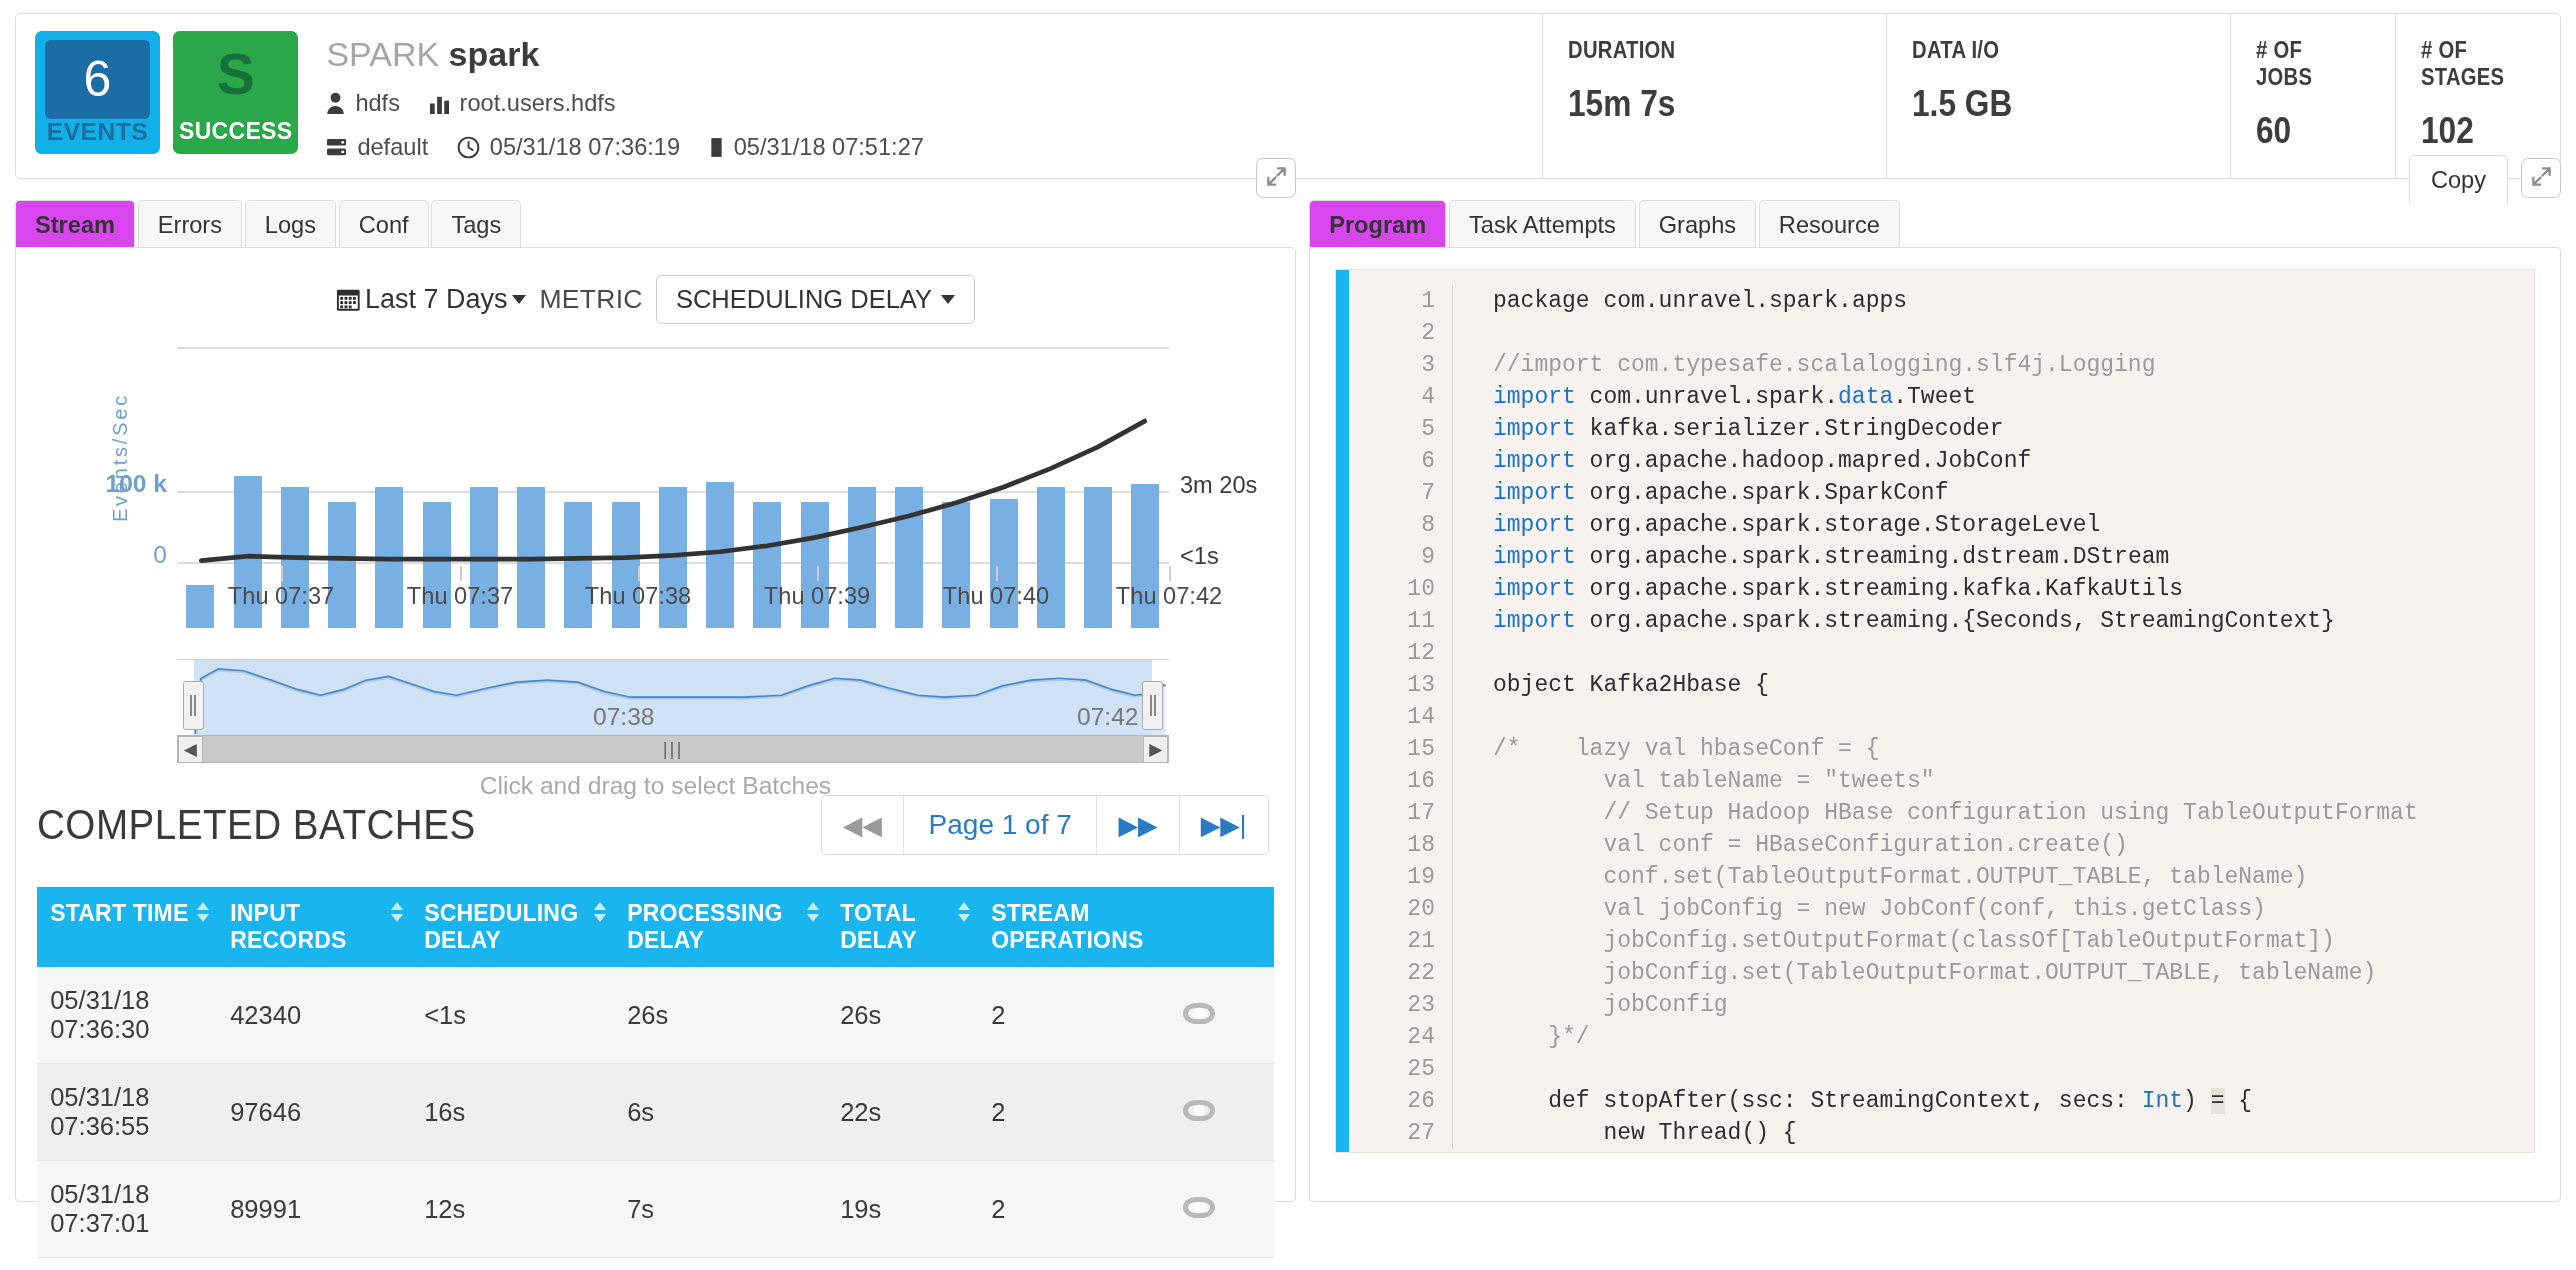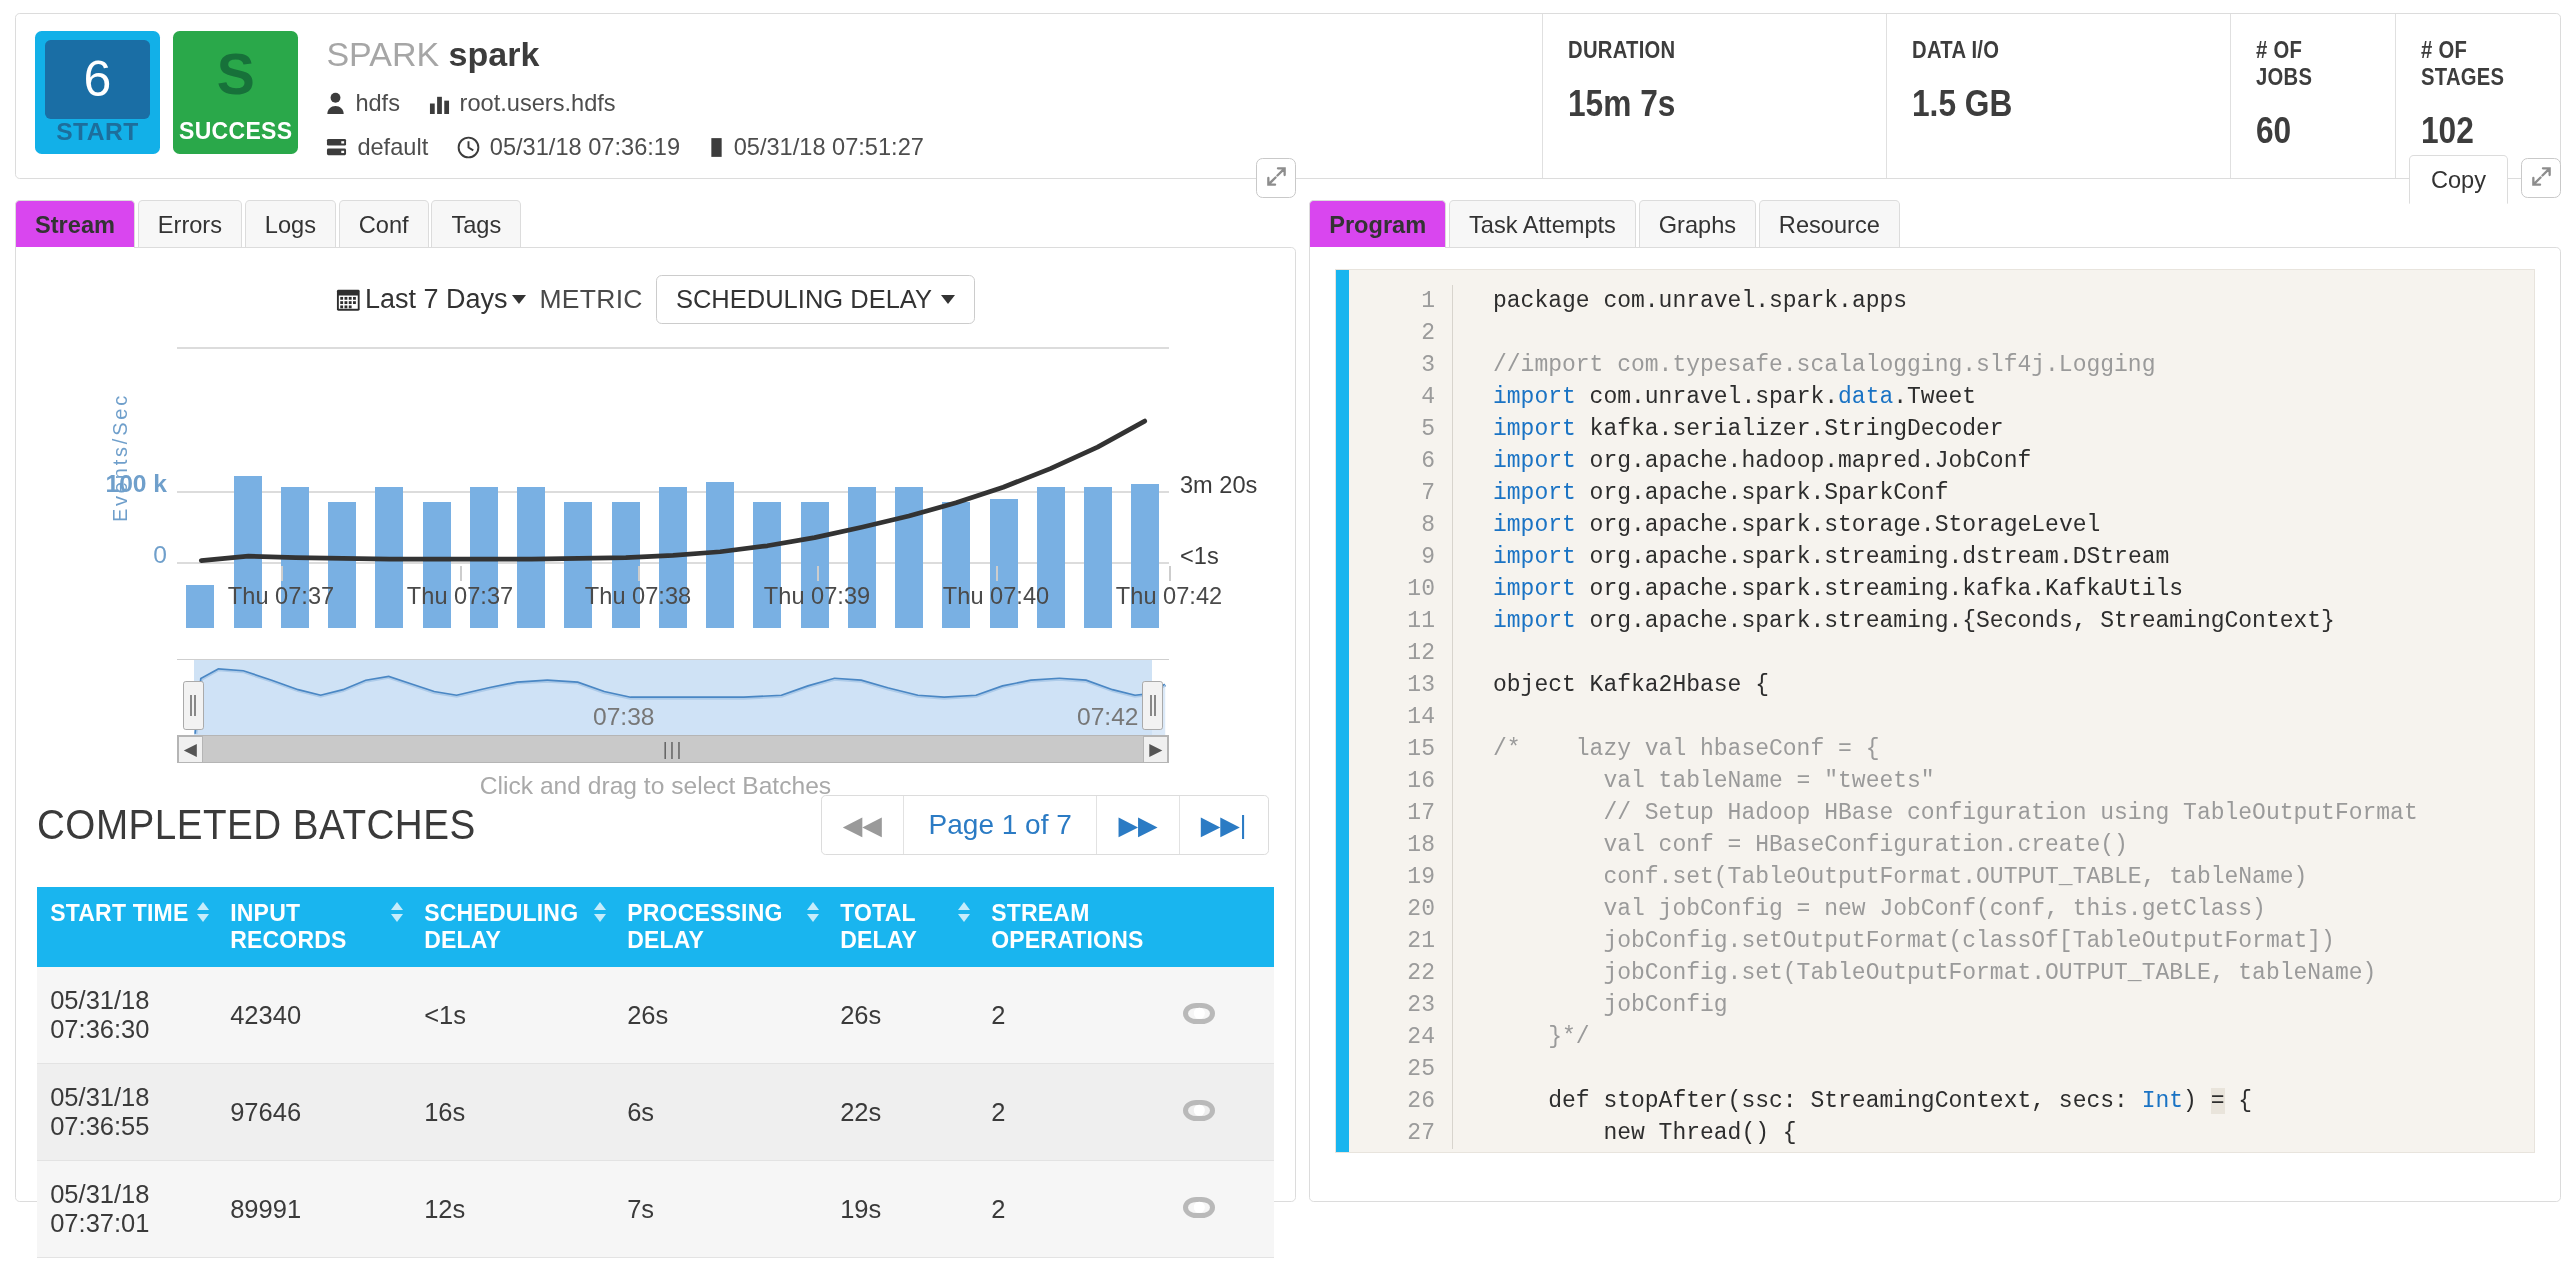--- a/index.html
+++ b/index.html
@@ -125,21 +125,21 @@
 </style>
 </head>
 <body>
 
 <div class="app-header">
   <div class="hdr-left">
     <div class="badge badge-events">
       <div class="inner">
         <span class="num">6</span>
       </div>
-      <span class="cap">START</span>
+      <span class="cap">EVENTS</span>
     </div>
     <div class="badge badge-success">
       <span class="letter">S</span>
       <span class="cap">SUCCESS</span>
     </div>
     <div class="hdr-info">
       <div class="hdr-title">
         <span class="kind">SPARK</span>
         <span class="name">spark</span>
       </div>

